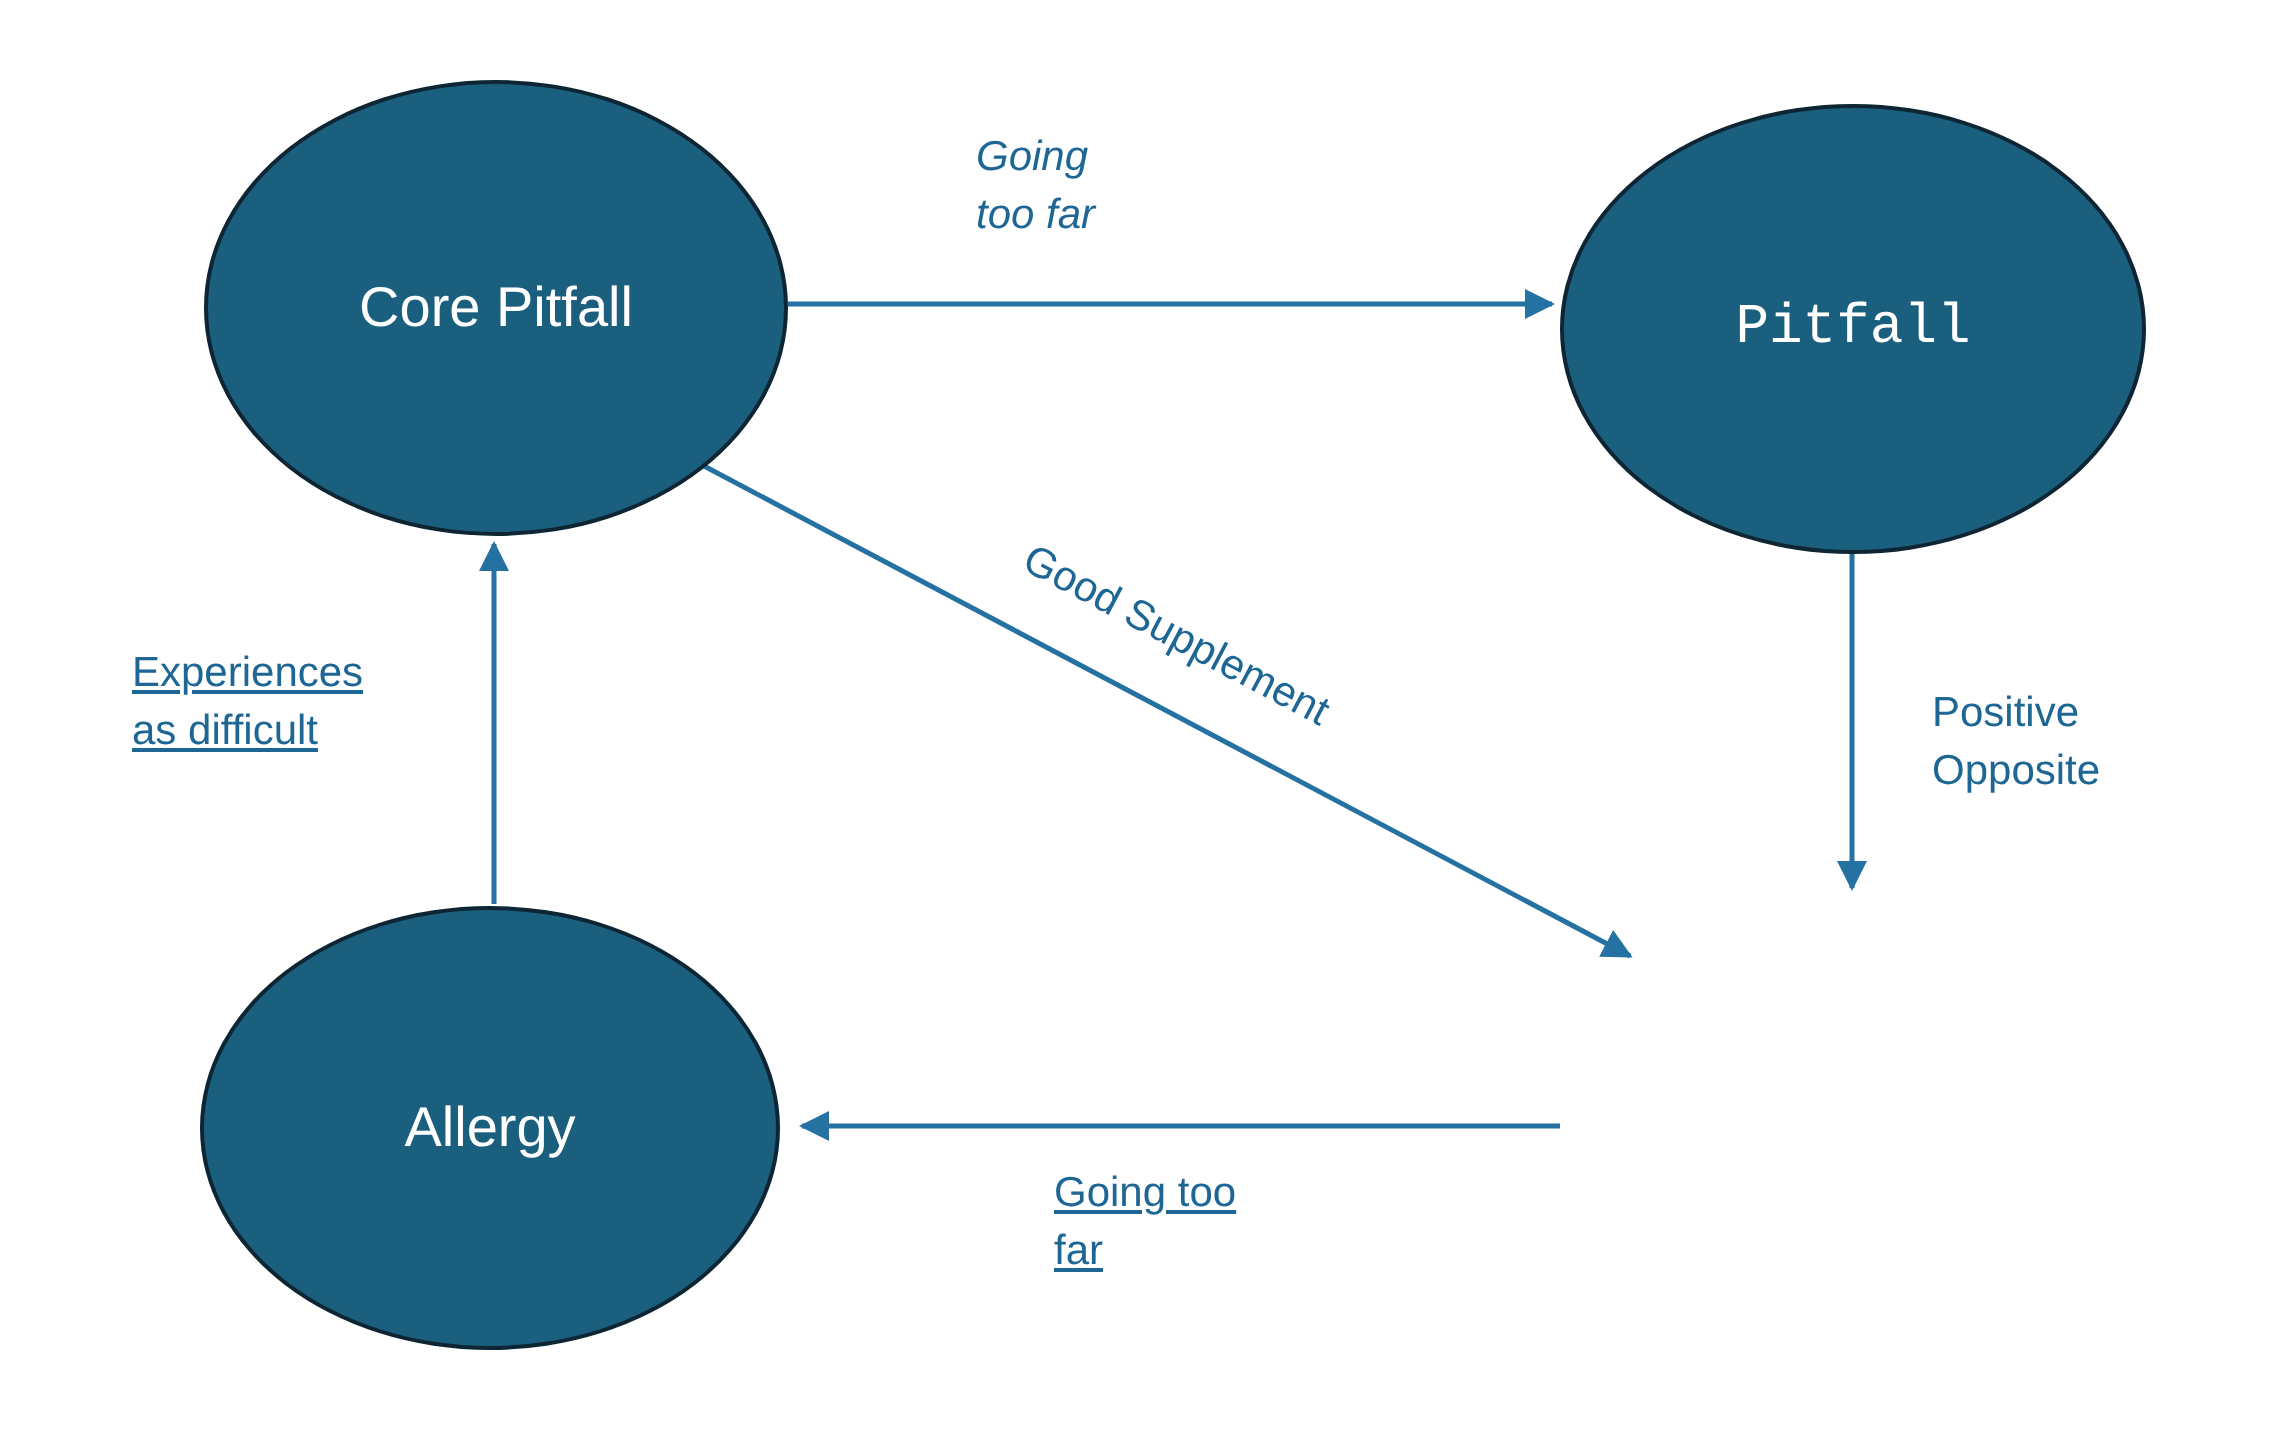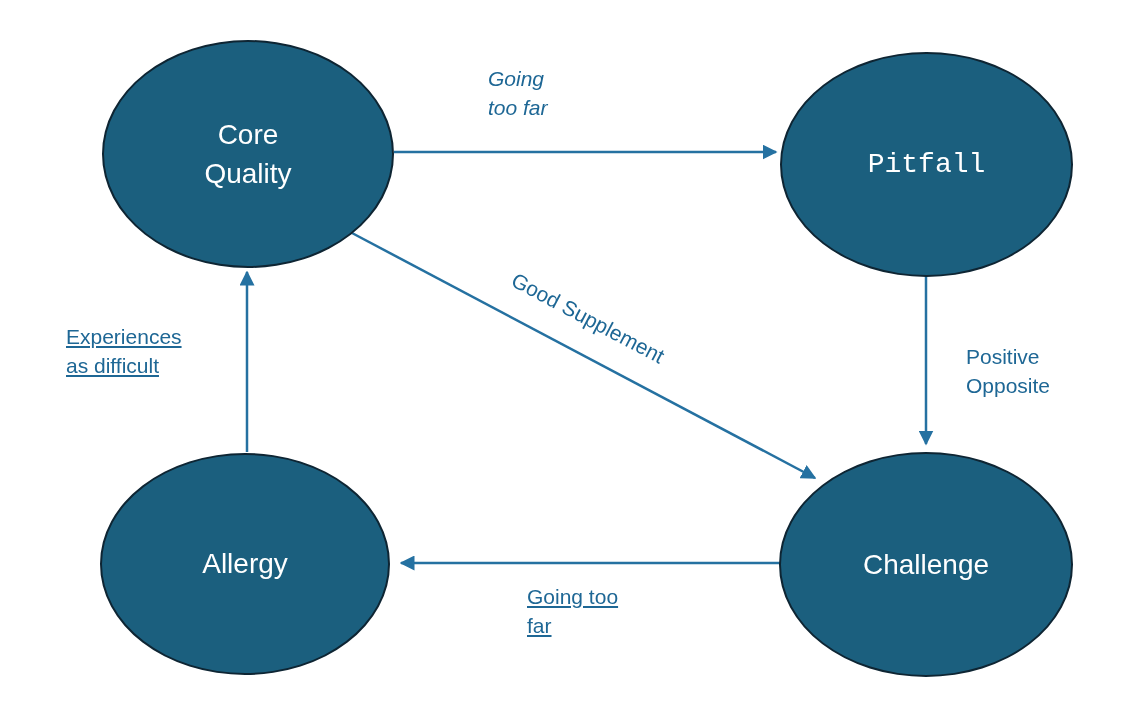--- a/index.html
+++ b/index.html
@@ -80,30 +80,27 @@
       </marker>
     </defs>
     <line class="edge-line" x1="394" y1="152" x2="776" y2="152" marker-end="url(#ah)"></line>
     <line class="edge-line" x1="926" y1="263" x2="926" y2="444" marker-end="url(#ah)"></line>
     <line class="edge-line" x1="352" y1="233" x2="815" y2="478" marker-end="url(#ah)"></line>
     <line class="edge-line" x1="780" y1="563" x2="401" y2="563" marker-end="url(#ah)"></line>
     <line class="edge-line" x1="247" y1="452" x2="247" y2="272" marker-end="url(#ah)"></line>
   </svg>
 
   <div class="node node-core-quality">
-    <span class="node-label">Core Quality</span>
+    <span class="node-label">Core Pitfall</span>
   </div>
 
   <div class="node node-pitfall">
     <span class="node-label">Pitfall</span>
   </div>
 
-  <div class="node node-challenge">
-    <span class="node-label">Challenge</span>
-  </div>
 
   <div class="node node-allergy">
     <span class="node-label">Allergy</span>
   </div>
 
   <div class="edge-label edge-label-going-top">Going
 too far</div>
 
   <div class="edge-label edge-label-positive">Positive
 Opposite</div>

